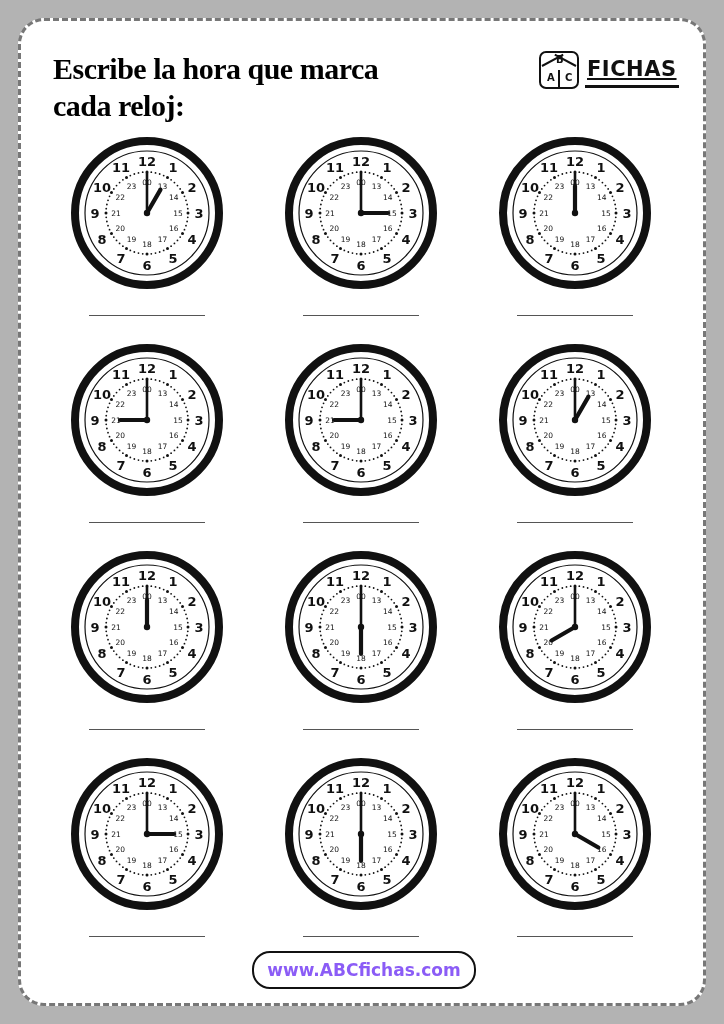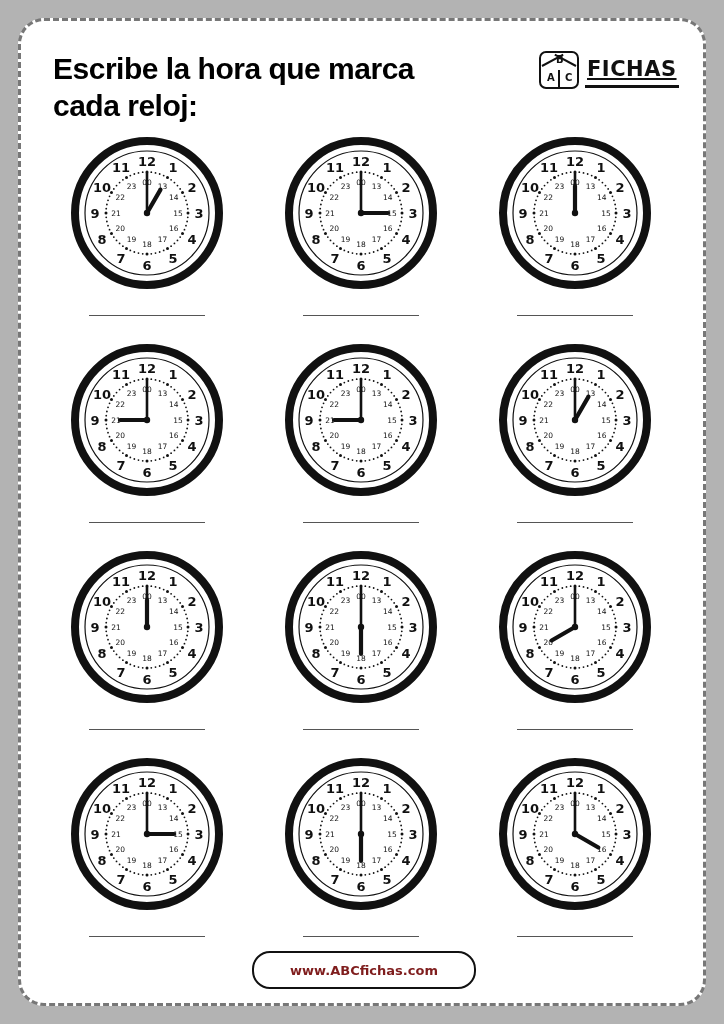--- a/index.html
+++ b/index.html
@@ -29,21 +29,21 @@
     left: 24px;
     top: 20px;
     width: 640px;
     height: 95px;
   }
   .title {
     position: absolute;
     left: 8px;
     top: 10px;
     width: 470px;
-    font-family: Liberation Sans, sans-serif;
+    font-family: Liberation Serif, serif;
     font-weight: bold;
     font-size: 30px;
     line-height: 1.22;
     letter-spacing: -0.5px;
     color: #000;
     white-space: pre-line;
   }
   .logo {
     position: absolute;
     right: 6px;
@@ -149,22 +149,22 @@
     background: #fff;
     border: 2px solid #111;
     border-radius: 18px;
     display: flex;
     align-items: center;
     justify-content: center;
   }
   .footer span {
     font-family: "DejaVu Sans", sans-serif;
     font-weight: bold;
-    font-size: 13px;
-    color: #7f1d1d;
+    font-size: 17px;
+    color: #8b5cf6;
   }
 </style>
 </head>
 <body>
 
 <div class="page">
 
   <div class="header">
     <div class="title">Escribe la hora que marca
 cada reloj:</div>

